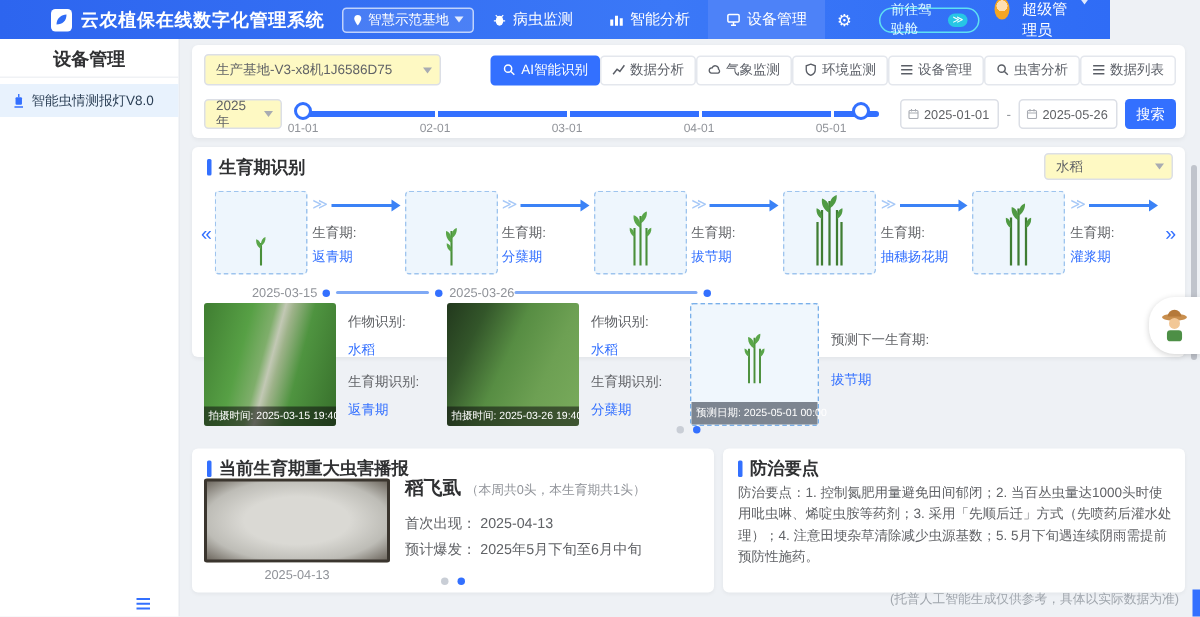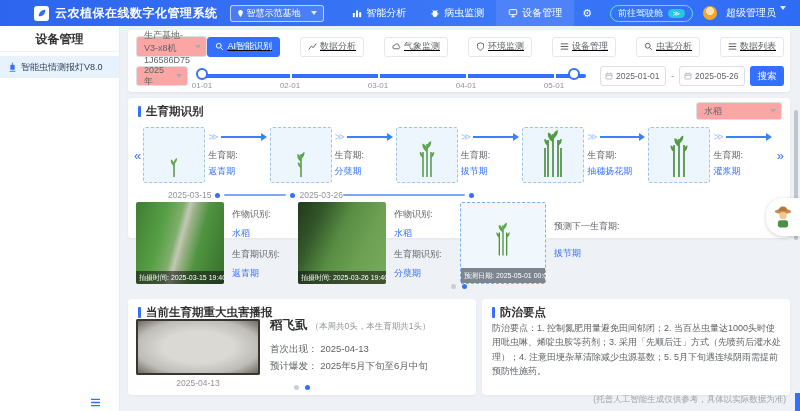--- a/index.html
+++ b/index.html
@@ -1,17 +1,17 @@
 <!DOCTYPE html>
 <html><head>
 <meta charset="utf-8">
 <style>
   * { margin:0; padding:0; box-sizing:border-box; }
   html,body { width:800px; height:411px; overflow:hidden; font-family:"Liberation Sans","DejaVu Sans",sans-serif; background:#eef1f5; }
-  .navbar { position:absolute; left:0; top:0; width:800px; height:26px; background:linear-gradient(90deg,#2d65ef,#3b78f7 60%,#2f6cf6); display:flex; align-items:center; color:#fff; z-index:5; }
+  .navbar { position:absolute; left:0; top:0; width:740px; height:26px; background:linear-gradient(90deg,#2d65ef,#3b78f7 60%,#2f6cf6); display:flex; align-items:center; color:#fff; z-index:5; }
   .logo-box { width:15px; height:15px; background:#fff; border-radius:3px; margin-left:34px; display:flex; align-items:center; justify-content:center; }
   .nav-title { font-size:12px; font-weight:bold; margin-left:6px; letter-spacing:.5px; white-space:nowrap; }
   .base-pill { margin-left:12px; height:17px; border:1px solid rgba(255,255,255,.65); border-radius:3px; background:rgba(255,255,255,.10); display:flex; align-items:center; padding:0 6px; font-size:9px; gap:3px; width:94px; }
   .base-pill .caret { margin-left:auto; }
   .caret { width:0; height:0; border-left:3px solid transparent; border-right:3px solid transparent; border-top:4px solid rgba(255,255,255,.85); display:inline-block; }
   .caret.gray { border-top-color:#a8abb2; }
   .nav-right { margin-left:auto; display:flex; align-items:center; height:100%; }
   .nav-item { display:flex; align-items:center; gap:4px; font-size:10px; padding:0 12px; height:100%; cursor:pointer; white-space:nowrap; }
   .nav-item.active { background:#4d82f8; }
   .gear { font-size:11px; padding:0 8px; }
@@ -25,25 +25,25 @@
   .side-item { margin-top:4px; height:22px; background:#e8f2fd; display:flex; align-items:center; gap:4px; padding-left:8px; font-size:9px; color:#2b3f55; cursor:pointer; }
   .collapse-btn { position:absolute; left:90px; bottom:4px; cursor:pointer; }
 
   .main { position:absolute; left:120px; top:26px; width:680px; height:385px; background:#eef1f5; }
   .card { position:absolute; background:#fff; border-radius:4px; box-shadow:0 1px 3px rgba(0,0,0,.05); }
   .card1 { left:8px; top:4px; width:662px; height:62px; }
   .card2 { left:8px; top:72px; width:662px; height:140px; }
   .card3 { left:8px; top:273px; width:348px; height:96px; }
   .card4 { left:362px; top:273px; width:308px; height:96px; }
 
-  .sel { position:relative; border:1px solid #dcdfe6; border-radius:3px; background:#fca5a5; color:#606266; font-size:9px; display:flex; align-items:center; padding:0 16px 0 7px; cursor:pointer; }
+  .sel { position:relative; border:1px solid #dcdfe6; border-radius:3px; background:#fef9c3; color:#606266; font-size:9px; display:flex; align-items:center; padding:0 16px 0 7px; cursor:pointer; }
   .sel .caret { position:absolute; right:5px; }
   .row1 { position:absolute; left:8px; top:6px; right:6px; height:21px; display:flex; align-items:center; }
   .dev-sel { width:158px; height:21px; }
-  .btn-group { margin-left:auto; display:flex; gap:20px;text-decoration:underline; }
+  .btn-group { margin-left:auto; display:flex; gap:0; }
   .tbtn { height:20px; border:1px solid #e4e7ed; border-radius:3px; background:#fff; color:#5a5e66; font-size:9px; display:flex; align-items:center; gap:3px; padding:0 7px; cursor:pointer; white-space:nowrap; }
   .tbtn.primary { background:#3370ff; border-color:#3370ff; color:#fff; }
   .row2 { position:absolute; left:8px; top:34px; right:6px; height:24px; display:flex; align-items:center; }
   .year-sel { width:52px; height:20px; }
   .slider { position:relative; width:396px; height:24px; margin-left:8px; }
   .track { position:absolute; left:6px; right:6px; top:10px; height:4px; background:#e4e7ed; border-radius:2px; }
   .fill { position:absolute; left:0; width:384px; top:0; height:4px; background:#3370ff; border-radius:2px; }
   .gap { position:absolute; top:0; width:2px; height:4px; background:#fff; }
   .handle { position:absolute; top:4px; width:12px; height:12px; background:#fff; border:2px solid #3370ff; border-radius:50%; cursor:pointer; }
   .ticks { position:absolute; left:6px; top:17px; width:384px; height:10px; }
@@ -115,32 +115,32 @@
   <div class="base-pill">
     <svg width="7" height="9" viewBox="0 0 12 14">
         <path d="M6 1a4 4 0 0 1 4 4c0 3-4 8-4 8S2 8 2 5a4 4 0 0 1 4-4z" fill="#fff"></path>
       </svg>
     <span>智慧示范基地</span>
     <span class="caret"></span>
   </div>
   <div class="nav-right">
     <div class="nav-item">
       <svg width="10" height="10" viewBox="0 0 12 12">
+          <ellipse cx="6" cy="7" rx="3" ry="4" fill="#fff"></ellipse>
+          <path d="M3 2.5L5 4.5M9 2.5L7 4.5M1.5 7h2M8.5 7h2" stroke="#fff" stroke-width="1"></path>
+        </svg>
+      <span>病虫监测</span>
+    </div>
+    <div class="nav-item">
+      <svg width="10" height="10" viewBox="0 0 12 12">
           <rect x="1" y="6" width="2.4" height="5" fill="#fff"></rect>
           <rect x="4.8" y="3" width="2.4" height="8" fill="#fff"></rect>
           <rect x="8.6" y="5" width="2.4" height="6" fill="#fff"></rect>
         </svg>
       <span>智能分析</span>
-    </div>
-    <div class="nav-item">
-      <svg width="10" height="10" viewBox="0 0 12 12">
-          <ellipse cx="6" cy="7" rx="3" ry="4" fill="#fff"></ellipse>
-          <path d="M3 2.5L5 4.5M9 2.5L7 4.5M1.5 7h2M8.5 7h2" stroke="#fff" stroke-width="1"></path>
-        </svg>
-      <span>病虫监测</span>
     </div>
     <div class="nav-item active">
       <svg width="10" height="10" viewBox="0 0 12 12">
           <rect x="1.5" y="2" width="9" height="6" rx="1" fill="none" stroke="#fff" stroke-width="1.2"></rect>
           <path d="M4 10.5h4M6 8v2.5" stroke="#fff" stroke-width="1.2"></path>
         </svg>
       <span>设备管理</span>
     </div>
     <div class="gear">⚙</div>
     <div class="cockpit">

